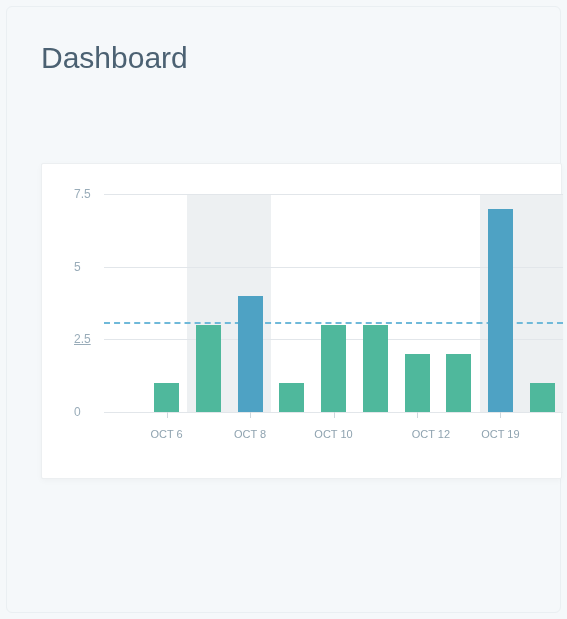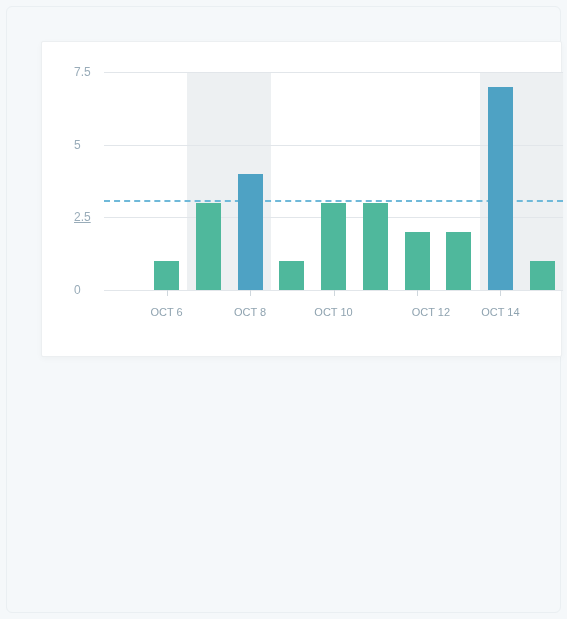--- a/index.html
+++ b/index.html
@@ -120,20 +120,21 @@
     color: #8fa3b0;
     transform: translateX(-50%);
     white-space: nowrap;
   }
 </style>
 </head>
 <body>
 
 <div class="page">
   <div class="panel">
+    <h1 class="page-title">Dashboard</h1>
 
     <div class="card">
 
       <div class="chart-wrap">
         <div class="plot" id="plot">
 
         <div class="weekend-band" style="left: 18.1818%; width: 18.1818%;"></div>
             <div class="weekend-band" style="left: 81.8182%; width: 18.1818%;"></div>
             <div class="grid-line" style="top: 100%;"></div>
             <div class="y-tick" style="top: 100%;">0</div>
@@ -183,18 +184,18 @@
         <div class="x-axis" id="xaxis">
             <div class="x-tick-major" style="left: 13.6364%;"></div>
             <div class="x-label" style="left: 13.6364%;">OCT 6</div>
             <div class="x-tick-major" style="left: 31.8182%;"></div>
             <div class="x-label" style="left: 31.8182%;">OCT 8</div>
             <div class="x-tick-major" style="left: 50%;"></div>
             <div class="x-label" style="left: 50%;">OCT 10</div>
             <div class="x-tick-major" style="left: 68.1818%;"></div>
             <div class="x-label" style="left: 68.1818%; padding-left: 28px;">OCT 12</div>
             <div class="x-tick-major" style="left: 86.3636%;"></div>
-            <div class="x-label" style="left: 86.3636%;">OCT 14</div>
+            <div class="x-label" style="left: 86.3636%;">OCT 19</div>
           </div>
       </div>
     </div>
   </div>
 </div>
 
 </body></html>

